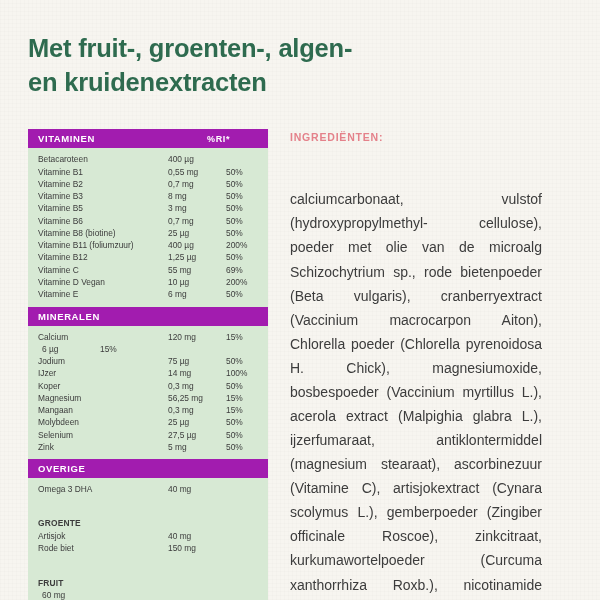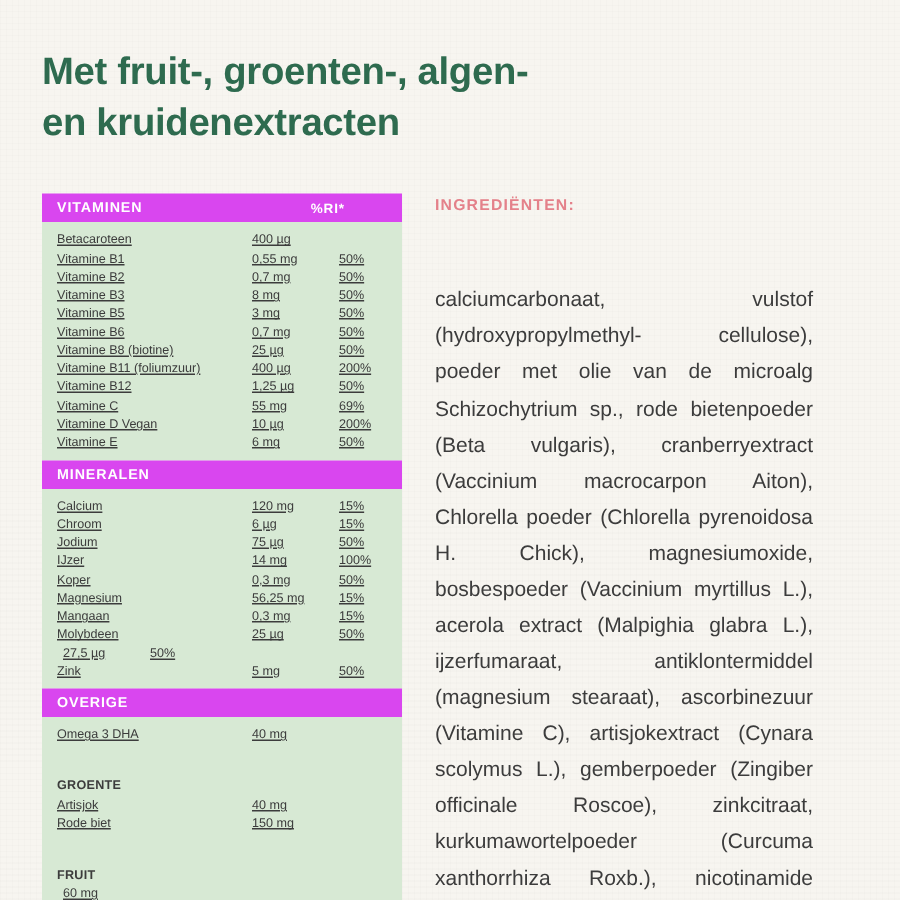--- a/index.html
+++ b/index.html
@@ -53,21 +53,21 @@
   .col-right {
     flex: 1 1 auto;
     padding-top: 2px;
   }
 
   
   .sec {
     width: 100%;
   }
   .sec-head {
-    background: #d946ef;
+    background: #a21caf;
     color: #ffffff;
     font-size: 9.5px;
     font-weight: bold;
     letter-spacing: 0.6px;
     padding: 4px 8px 4px 10px;
     display: flex;
     justify-content: space-between;
     align-items: center;
     box-sizing: border-box;
   }
@@ -79,21 +79,20 @@
     background: #d7e9d4;
     padding: 5px 0 6px 0;
   }
   .row {
     display: flex;
     align-items: flex-start;
     font-size: 8.4px;
     line-height: 1.46;
     padding: 0 8px 0 10px;
     color: #3c3c3c;
-    text-decoration: underline;
   }
   .row .nm {
     flex: 1 1 auto;
     white-space: nowrap;
     overflow: hidden;
   }
   .row .amt {
     width: 58px;
     text-align: left;
     flex: 0 0 58px;
@@ -221,21 +220,20 @@
             <span>MINERALEN</span>
             <span class="rfi"></span>
           </div>
           <div class="sec-body">
             <div class="row">
               <span class="nm">Calcium</span>
               <span class="amt">120 mg</span>
               <span class="pct">15%</span>
             </div>
             <div class="row">
-              <span class="nm">Chroom</span>
               <span class="amt">6 µg</span>
               <span class="pct">15%</span>
             </div>
             <div class="row">
               <span class="nm">Jodium</span>
               <span class="amt">75 µg</span>
               <span class="pct">50%</span>
             </div>
             <div class="row">
               <span class="nm">IJzer</span>
@@ -256,20 +254,21 @@
               <span class="nm">Mangaan</span>
               <span class="amt">0,3 mg</span>
               <span class="pct">15%</span>
             </div>
             <div class="row">
               <span class="nm">Molybdeen</span>
               <span class="amt">25 µg</span>
               <span class="pct">50%</span>
             </div>
             <div class="row">
+              <span class="nm">Selenium</span>
               <span class="amt">27,5 µg</span>
               <span class="pct">50%</span>
             </div>
             <div class="row">
               <span class="nm">Zink</span>
               <span class="amt">5 mg</span>
               <span class="pct">50%</span>
             </div>
           </div>
         </div>

